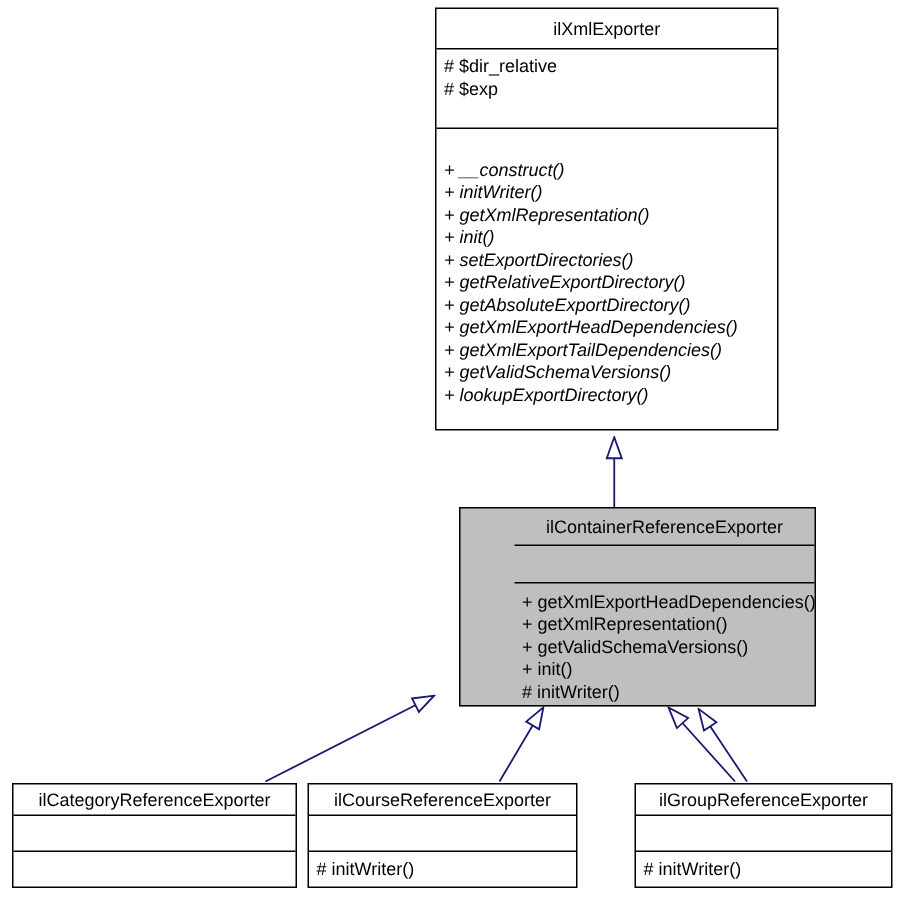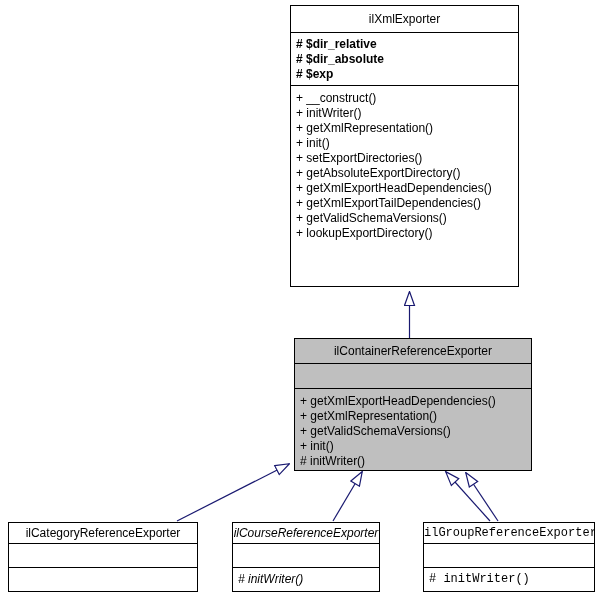--- a/index.html
+++ b/index.html
@@ -51,36 +51,36 @@
     box-sizing: border-box;
     border-top: 1px solid #000000;
     padding: 4px 2px 0 5px;
     line-height: 15px;
     white-space: nowrap;
     overflow: hidden;
   }
   
   #box-xml       { left: 290px; top: 5px;   width: 229px; height: 282px; }
   #box-xml .uml-title      { height: 26px; line-height: 26px; }
-  #box-xml .uml-attrs      { height: 53px; font-weight: bold; }
-  #box-xml .uml-methods    { height: 201px; padding-top: 5px; }
+  #box-xml .uml-attrs      { height: 53px; }
+  #box-xml .uml-methods    { height: 201px; padding-top: 20px; font-style: italic; }
 
-  #box-container { left: 294px; top: 338px; width: 238px; height: 133px; }
+  #box-container { left: 306px; top: 338px; width: 238px; height: 133px; padding-left: 36px; }
   #box-container .uml-title   { height: 24px; line-height: 24px; }
   #box-container .uml-attrs   { height: 25px; }
   #box-container .uml-methods { height: 82px; padding-top: 5px; }
 
   .small-box { height: 70px; }
   .small-box .uml-title   { height: 20px; line-height: 20px; }
   .small-box .uml-attrs   { height: 24px; }
   .small-box .uml-methods { height: 24px; }
 
   #box-category { left: 8px;   top: 522px; width: 190px; }
-  #box-course   { left: 232px; top: 522px; width: 148px; font-style: italic; }
-  #box-group    { left: 423px; top: 522px; width: 172px; font-family: Liberation Mono, monospace; }
+  #box-course   { left: 205px; top: 522px; width: 180px; }
+  #box-group    { left: 423px; top: 522px; width: 172px; }
 </style>
 </head>
 <body>
 
 <div id="canvas">
 
   <svg id="arrow-layer" width="601" height="603" viewBox="0 0 601 603" xmlns="http://www.w3.org/2000/svg">
     <defs>
       <marker id="tri" markerWidth="16" markerHeight="12" refX="14.5" refY="6" orient="auto" markerUnits="userSpaceOnUse">
         <path class="arrow-head" d="M1,1 L15,6 L1,11 Z"></path>
@@ -90,29 +90,29 @@
     <line class="inherit-line" x1="177" y1="521" x2="289" y2="464" marker-end="url(#tri)"></line>
     <line class="inherit-line" x1="333" y1="521" x2="362" y2="472" marker-end="url(#tri)"></line>
     <line class="inherit-line" x1="490" y1="521" x2="446" y2="472" marker-end="url(#tri)"></line>
     <line class="inherit-line" x1="498" y1="521" x2="466" y2="473" marker-end="url(#tri)"></line>
   </svg>
 
   <div id="box-xml" class="uml-class">
     <div class="uml-title">ilXmlExporter</div>
     <div class="uml-sec uml-attrs">
       <div># $dir_relative</div>
-      <div># $dir_absolute</div>
       <div># $exp</div>
     </div>
     <div class="uml-sec uml-methods">
       <div>+ __construct()</div>
       <div>+ initWriter()</div>
       <div>+ getXmlRepresentation()</div>
       <div>+ init()</div>
       <div>+ setExportDirectories()</div>
+      <div>+ getRelativeExportDirectory()</div>
       <div>+ getAbsoluteExportDirectory()</div>
       <div>+ getXmlExportHeadDependencies()</div>
       <div>+ getXmlExportTailDependencies()</div>
       <div>+ getValidSchemaVersions()</div>
       <div>+ lookupExportDirectory()</div>
     </div>
   </div>
 
   <div id="box-container" class="uml-class highlight">
     <div class="uml-title">ilContainerReferenceExporter</div>

